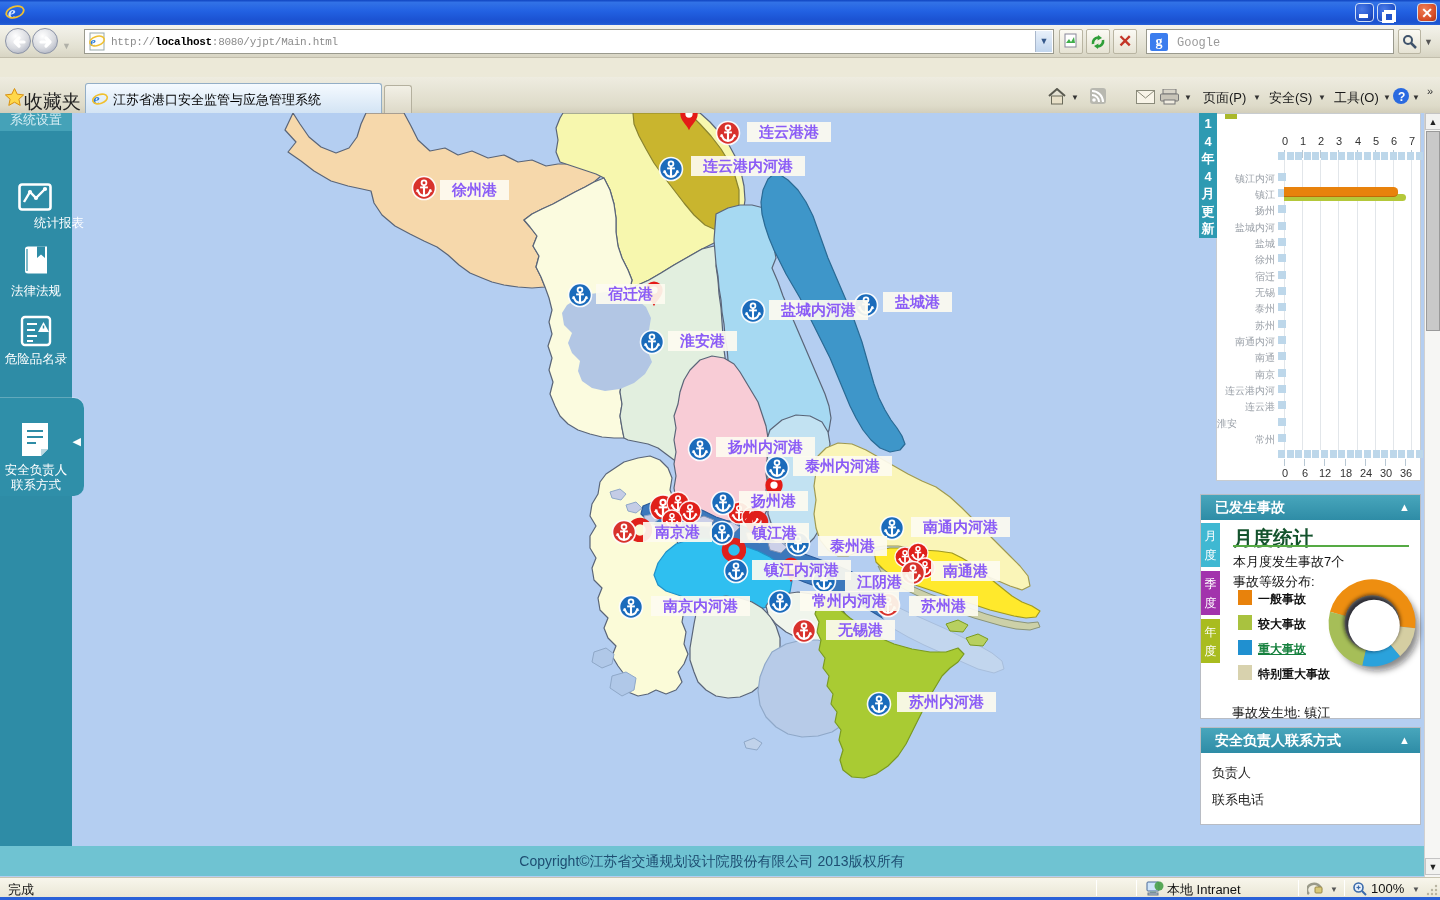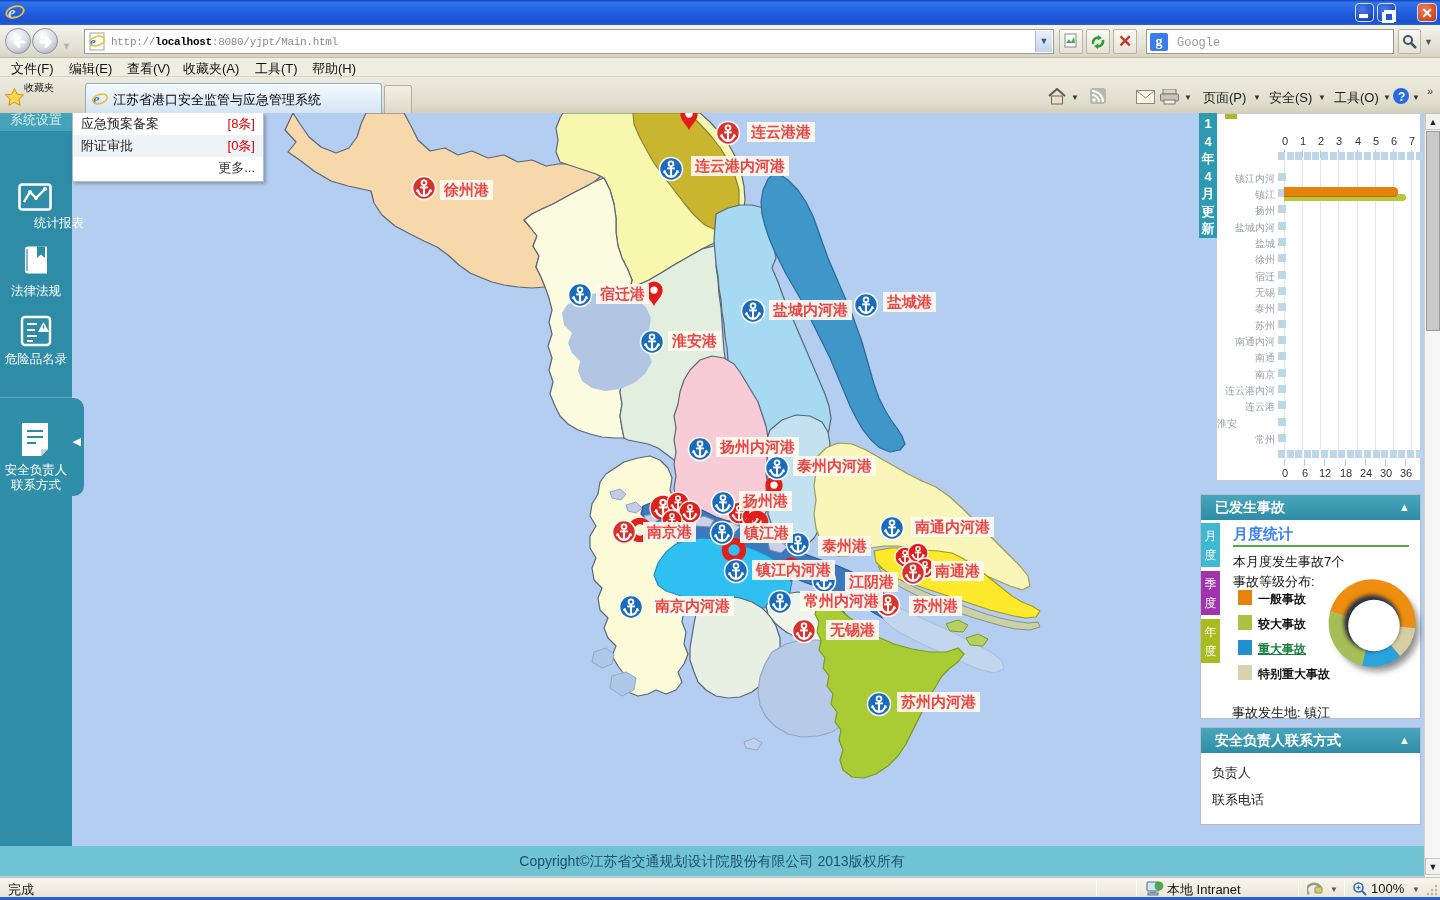--- a/index.html
+++ b/index.html
@@ -29,21 +29,21 @@
 .tbtn{position:absolute;top:4px;height:25px;width:24px;border:1px solid #b9b5a2;border-radius:2px;background:linear-gradient(180deg,#fbfaf4,#e6e3d4);text-align:center;}
 #googlebox{position:absolute;left:1146px;top:4px;width:248px;height:25px;background:#fff;border:1px solid #9a9a8e;}
 #gicon{position:absolute;left:3px;top:3px;width:18px;height:18px;background:#3a7cee;border-radius:2px;color:#fff;font-weight:bold;font-family:"Liberation Serif",serif;font-size:14px;text-align:center;line-height:18px;}
 #gtext{position:absolute;left:30px;top:6px;color:#9a9a9a;font-size:12px;font-family:"Liberation Mono",monospace;}
 
 #menubar{position:absolute;left:0;top:58px;width:1440px;height:19px;background:#f0eee1;border-bottom:1px solid #d8d4c0;font-size:13px;color:#111;}
 #menubar span{position:absolute;top:2px;}
 
 #favbar{position:absolute;left:0;top:77px;width:1440px;height:36px;background:linear-gradient(180deg,#eeece0,#dedbc9 80%,#d2cebb);}
 #favstar{position:absolute;left:5px;top:11px;}
-#favtext{position:absolute;left:24px;top:4px;font-size:10px;color:#222;}
+#favtext{position:absolute;left:24px;top:12px;font-size:19px;color:#222;}
 #tab1{position:absolute;left:85px;top:6px;width:297px;height:30px;background:linear-gradient(180deg,#f5faff,#d3e4f4);border:1px solid #93aec6;border-bottom:none;border-radius:3px 3px 0 0;}
 #tab1 span{position:absolute;left:27px;top:7px;font-size:13px;color:#000;}
 #tab2{position:absolute;left:384px;top:8px;width:28px;height:28px;background:linear-gradient(180deg,#f2f0e6,#ddd9c8);border:1px solid #b4b09e;border-bottom:none;border-radius:3px 3px 0 0;}
 .cmdtxt{position:absolute;top:12px;font-size:13px;color:#1a1a1a;}
 .cmddrop{position:absolute;top:16px;font-size:8px;color:#333;}
 
 #content{position:absolute;left:0;top:113px;width:1440px;height:764px;background:#b4cef1;overflow:hidden;}
 #mapsvg{position:absolute;left:0;top:0;}
 
 #sidebar{position:absolute;left:0;top:0;width:72px;height:733px;background:#2e8ca6;}
@@ -68,21 +68,21 @@
 
 #copyr{position:absolute;left:0;top:733px;width:1424px;height:30px;background:#6fc3d2;color:#1e4e72;font-size:14px;text-align:center;line-height:30px;}
 
 #vscroll{position:absolute;left:1424px;top:0;width:16px;height:764px;background:#f6f6f4;border-left:1px solid #d0d0d0;}
 #vthumb{position:absolute;left:1px;top:18px;width:14px;height:200px;background:#c9c9c9;border:1px solid #9a9a9a;}
 .sbtn{position:absolute;left:0px;width:16px;height:17px;background:#f2f2f0;border:1px solid #c4c4c4;color:#222;font-size:9px;text-align:center;line-height:16px;}
 
 #statusbar{position:absolute;left:0;top:877px;width:1440px;height:20px;background:linear-gradient(180deg,#f8f6ec,#eae7d6);border-top:1px solid #c8c4b0;font-size:13px;color:#111;}
 #bluestrip{position:absolute;left:0;top:897px;width:1440px;height:3px;background:#2a61d8;}
 .marker{position:absolute;width:26px;height:26px;}
-.maplabel{position:absolute;height:20px;background:rgba(253,251,240,0.92);color:#ef4444;font-weight:bold;font-size:15px;line-height:20px;padding:0 4px;white-space:nowrap;}
+.maplabel{position:absolute;height:20px;background:rgba(253,251,240,0.92);color:#8b5cf6;font-weight:bold;font-size:15px;line-height:20px;padding:0 12px;white-space:nowrap;}
 </style>
 </head>
 <body>
 <div id="win">
   <div id="titlebar">
     <svg width="20" height="20" style="position:absolute;left:5px;top:2px;">
       <text x="3" y="16" font-size="17" font-weight="bold" font-style="italic" fill="#cfe4ff" font-family="Liberation Serif">e</text>
       <ellipse cx="10" cy="10" rx="9" ry="5.5" fill="none" stroke="#f0c030" stroke-width="1.8" transform="rotate(-18 10 10)"></ellipse>
     </svg>
     <div id="btnmin" class="capbtn"></div>
@@ -125,28 +125,20 @@
       <div id="gicon">g</div>
       <div id="gtext">Google</div>
     </div>
     <div class="tbtn" style="left:1398px;width:23px;">
       <svg width="16" height="16" style="margin-top:4px;">
         <circle cx="6" cy="6" r="4" fill="none" stroke="#3f536b" stroke-width="2"></circle>
         <line x1="9" y1="9" x2="14" y2="14" stroke="#3f536b" stroke-width="2.5"></line>
       </svg>
     </div>
     <div style="position:absolute;left:1424px;top:12px;font-size:9px;color:#555;">▼</div>
-  </div>
-  <div id="menubar">
-    <span style="left:11px;">文件(F)</span>
-    <span style="left:69px;">编辑(E)</span>
-    <span style="left:127px;">查看(V)</span>
-    <span style="left:183px;">收藏夹(A)</span>
-    <span style="left:255px;">工具(T)</span>
-    <span style="left:312px;">帮助(H)</span>
   </div>
   <div id="favbar">
     <svg id="favstar" width="19" height="18">
       <path d="M9.5,0.5 L12.2,6.2 L18.6,6.9 L13.9,11.2 L15.2,17.4 L9.5,14.2 L3.8,17.4 L5.1,11.2 L0.4,6.9 L6.8,6.2 Z" fill="#ffd84a" stroke="#d89010" stroke-width="1"></path>
     </svg>
     <div id="favtext">收藏夹</div>
     <div id="tab1">
       <svg width="18" height="18" style="position:absolute;left:6px;top:6px;">
         <text x="1" y="14" font-size="15" font-weight="bold" font-style="italic" fill="#2d7cd8" font-family="Liberation Serif">e</text>
         <ellipse cx="8" cy="9" rx="7.5" ry="4.5" fill="none" stroke="#f0c030" stroke-width="1.6" transform="rotate(-18 8 9)"></ellipse>
@@ -537,25 +529,20 @@
         <line x1="8" y1="9" x2="24" y2="9" stroke="#2e8ca6" stroke-width="2"></line>
         <line x1="8" y1="15" x2="24" y2="15" stroke="#2e8ca6" stroke-width="2"></line>
         <line x1="8" y1="21" x2="17" y2="21" stroke="#2e8ca6" stroke-width="2"></line>
       </svg>
       <div class="sideitem" style="top:64px;left:0;">安全负责人</div>
       <div class="sideitem" style="top:79px;left:0;">联系方式</div>
       <div class="arrow">◀</div>
     </div>
 
     <div id="systab">系统设置</div>
-    <div id="tlpanel">
-      <div class="tlrow">应急预案备案<span class="cnt">[8条]</span></div>
-      <div class="tlrow" style="background:#eef3f8;">附证审批<span class="cnt">[0条]</span></div>
-      <div class="tlrow" style="text-align:right;color:#333;">更多...</div>
-    </div>
     <div id="chartpanel">
 <div style="position:absolute;left:8px;top:0px;width:12px;height:5px;background:#aab82a;"></div>
 <div style="position:absolute;left:63px;top:21px;width:10px;text-align:center;font-size:11px;color:#333;">0</div>
 <div style="position:absolute;left:67px;top:36px;width:1px;height:8px;background:#b8c8d4;"></div>
 <div style="position:absolute;left:81px;top:21px;width:10px;text-align:center;font-size:11px;color:#333;">1</div>
 <div style="position:absolute;left:85px;top:36px;width:1px;height:8px;background:#b8c8d4;"></div>
 <div style="position:absolute;left:99px;top:21px;width:10px;text-align:center;font-size:11px;color:#333;">2</div>
 <div style="position:absolute;left:103px;top:36px;width:1px;height:8px;background:#b8c8d4;"></div>
 <div style="position:absolute;left:117px;top:21px;width:10px;text-align:center;font-size:11px;color:#333;">3</div>
 <div style="position:absolute;left:121px;top:36px;width:1px;height:8px;background:#b8c8d4;"></div>
@@ -659,21 +646,21 @@
 <div style="position:absolute;left:159px;top:353px;width:20px;text-align:center;font-size:11px;color:#333;">30</div>
 <div style="position:absolute;left:188px;top:345px;width:1px;height:7px;background:#b8c8d4;"></div>
 <div style="position:absolute;left:179px;top:353px;width:20px;text-align:center;font-size:11px;color:#333;">36</div>
 </div>
     <div id="updtag">1<br>4<br>年<br>4<br>月<br>更<br>新</div>
     <div id="incpanel">
       <div class="phead">已发生事故<span class="up">▲</span></div>
       <div class="vtab" style="top:28px;height:44px;background:#3fb8d2;">月<br>度</div>
       <div class="vtab" style="top:76px;height:44px;background:#a233ac;">季<br>度</div>
       <div class="vtab" style="top:124px;height:44px;background:#a9bc1f;">年<br>度</div>
-      <div style="position:absolute;left:32px;top:30px;font-size:15px;font-weight:bold;color:#3b82f6;">月度统计</div>
+      <div style="position:absolute;left:32px;top:30px;font-size:20px;font-weight:bold;color:#14532d;">月度统计</div>
       <div style="position:absolute;left:32px;top:50px;width:176px;height:2px;background:#55aa44;"></div>
       <div style="position:absolute;left:32px;top:58px;font-size:13px;color:#111;">本月度发生事故7个</div>
       <div style="position:absolute;left:32px;top:78px;font-size:13px;color:#111;">事故等级分布:</div>
       <div style="position:absolute;left:37px;top:95px;width:14px;height:15px;background:#e8820c;"></div>
       <div style="position:absolute;left:57px;top:96px;font-size:12px;font-weight:bold;color:#111;">一般事故</div>
       <div style="position:absolute;left:37px;top:120px;width:14px;height:15px;background:#a9c23f;"></div>
       <div style="position:absolute;left:57px;top:121px;font-size:12px;font-weight:bold;color:#111;">较大事故</div>
       <div style="position:absolute;left:37px;top:145px;width:14px;height:15px;background:#2090d0;"></div>
       <div style="position:absolute;left:57px;top:146px;font-size:12px;font-weight:bold;color:#15803d;text-decoration:underline;">重大事故</div>
       <div style="position:absolute;left:37px;top:170px;width:14px;height:15px;background:#d8d2ae;"></div>

